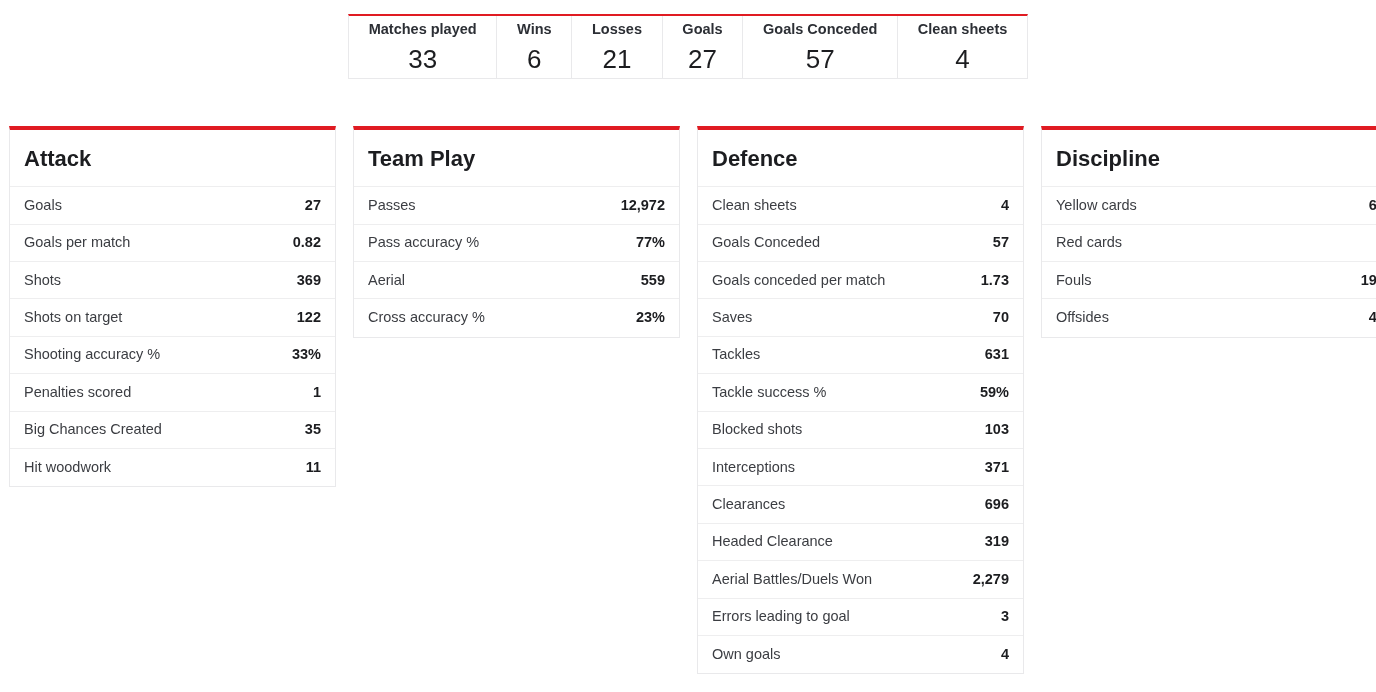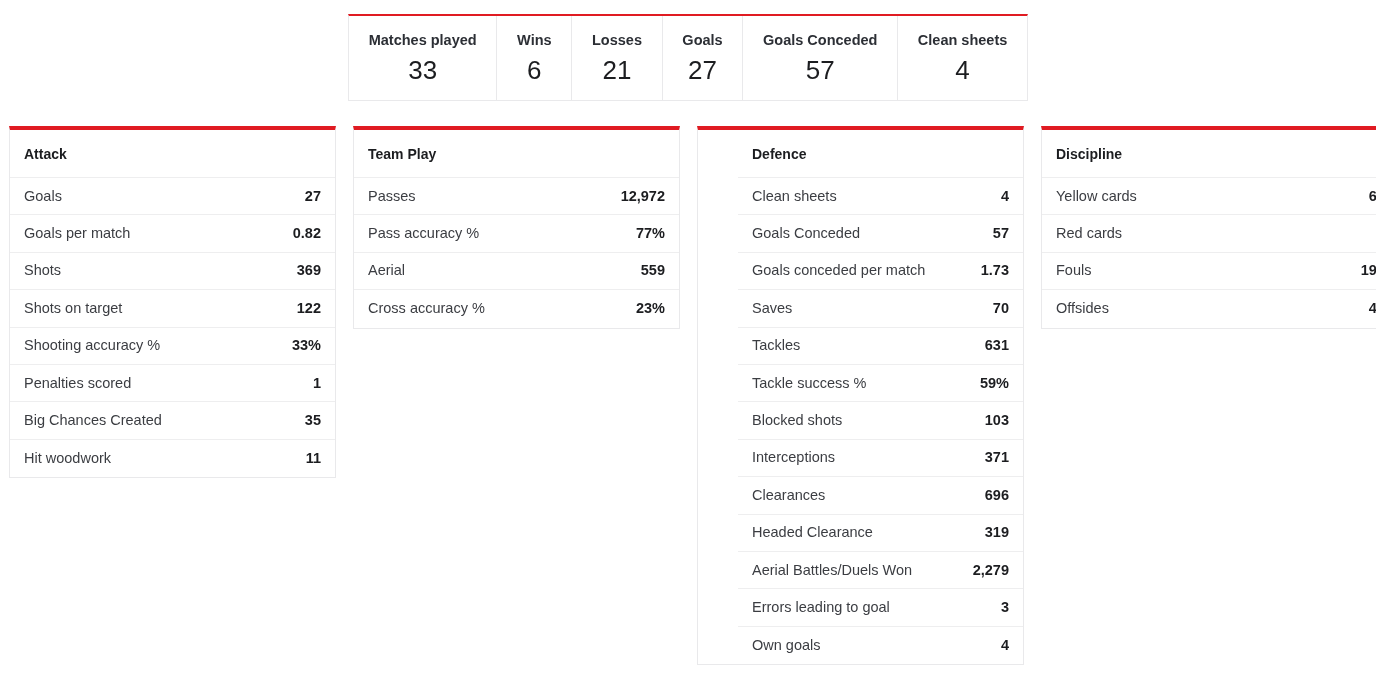--- a/index.html
+++ b/index.html
@@ -15,21 +15,21 @@
     position: relative;
     overflow: hidden;
   }
 
   
   #summary-bar {
     position: absolute;
     left: 348px;
     top: 14px;
     width: 680px;
-    height: 87px;
+    height: 65px;
     box-sizing: border-box;
     background: #ffffff;
     border: 1px solid #e9e9eb;
     border-top: 2px solid #e01b22;
     display: flex;
     align-items: stretch;
   }
   .summary-cell {
     box-sizing: border-box;
     display: flex;
@@ -58,25 +58,25 @@
   
   .stat-card {
     position: absolute;
     box-sizing: border-box;
     background: #ffffff;
     border: 1px solid #e9e9eb;
     border-top: 4px solid #e01b22;
   }
   #card-attack    { left: 9px;    top: 126px; width: 327px; }
   #card-teamplay  { left: 353px;  top: 126px; width: 327px; }
-  #card-defence   { left: 697px;  top: 126px; width: 327px; padding-left: 40px; }
+  #card-defence   { left: 697px;  top: 126px; width: 327px; }
   #card-discipline{ left: 1041px; top: 126px; width: 359px; }
 
   .card-title {
-    font-size: 14px;
+    font-size: 22px;
     font-weight: 700;
     color: #1c1d20;
     padding: 16px 14px 15px 14px;
     line-height: 1.15;
     border-bottom: 1px solid #eeeeef;
   }
   .stat-row {
     display: flex;
     align-items: center;
     justify-content: space-between;

